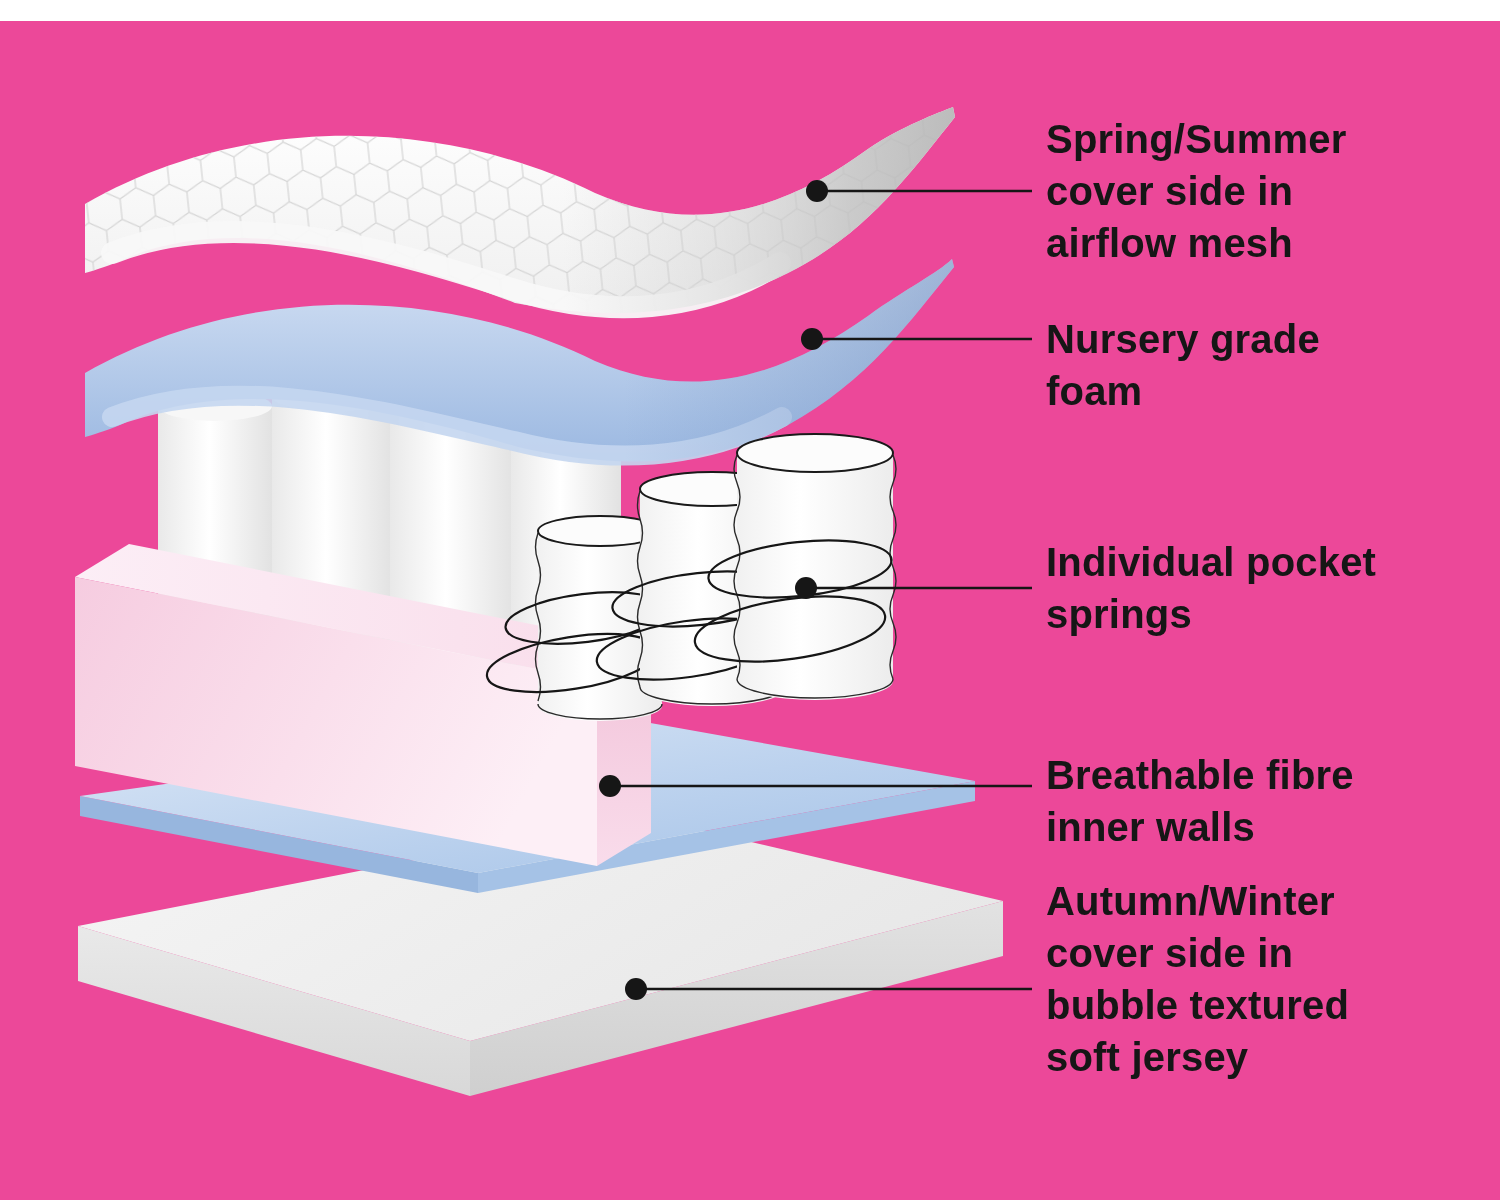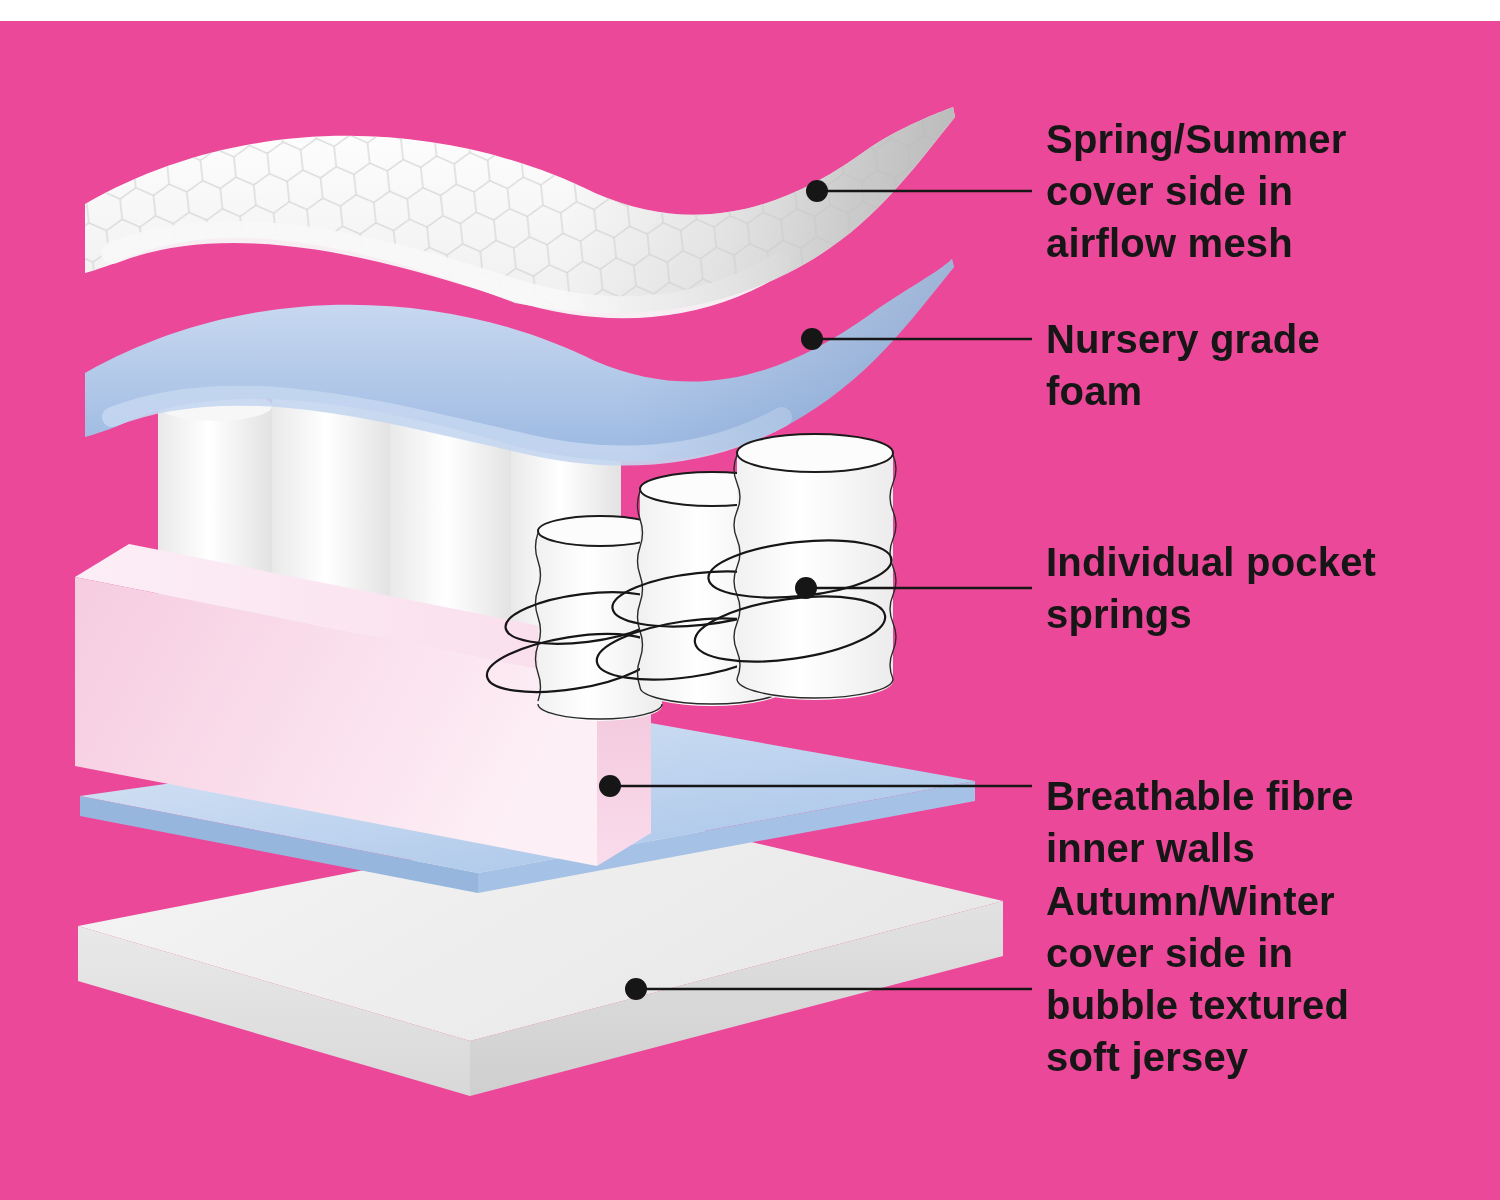--- a/index.html
+++ b/index.html
@@ -212,20 +212,20 @@
   </g>
 </svg>
 
 <div class="label" style="top:92px">Spring/Summer
 cover side in
 airflow mesh</div>
 <div class="label" style="top:292px">Nursery grade
 foam</div>
 <div class="label" style="top:515px">Individual pocket
 springs</div>
-<div class="label" style="top:749px">Breathable fibre
+<div class="label" style="top:728px">Breathable fibre
 inner walls</div>
 <div class="label" style="top:854px">Autumn/Winter
 cover side in
 bubble textured
 soft jersey</div>
 
 </div>
 
 </body></html>

